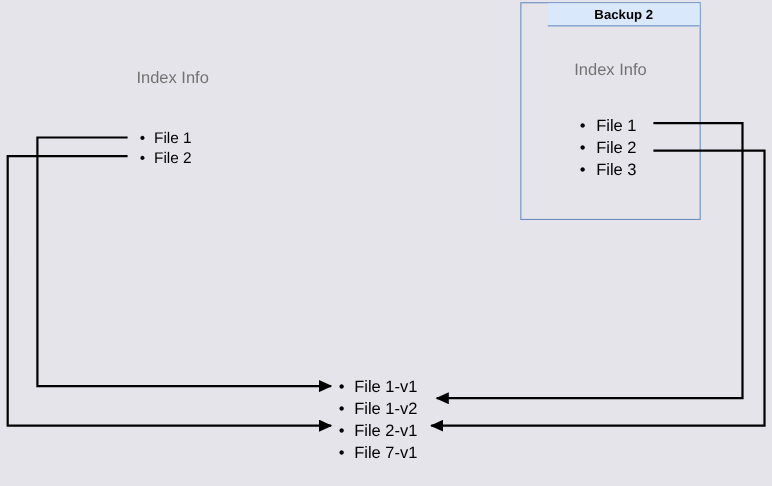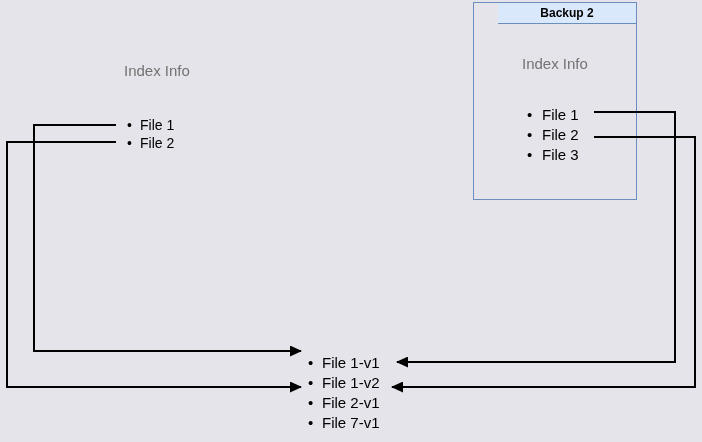--- a/index.html
+++ b/index.html
@@ -64,21 +64,21 @@
   ul.file-list li::before {
     content: "\2022";
     position: absolute;
     left: 0;
     top: 0;
   }
   #b1-list       { left: 127px; top: 116px; font-size: 14px; }
   #b1-list li    { line-height: 18px; padding-left: 13px; }
   #b2-list       { left: 527px; top: 105px; font-size: 15px; }
   #b2-list li    { line-height: 20px; padding-left: 15px; }
-  #dedup-list    { left: 308px; top: 353px; font-size: 15px; }
+  #dedup-list    { left: 308px; top: 342px; font-size: 15px; }
   #dedup-list li { line-height: 20px; padding-left: 14px; }
   #b1-index { left: 100px; top: 62px; }
   #b2-index { left: 498px; top: 55px; }
   svg.connector-layer {
     position: absolute;
     left: 0;
     top: 0;
     pointer-events: none;
   }
 </style>

